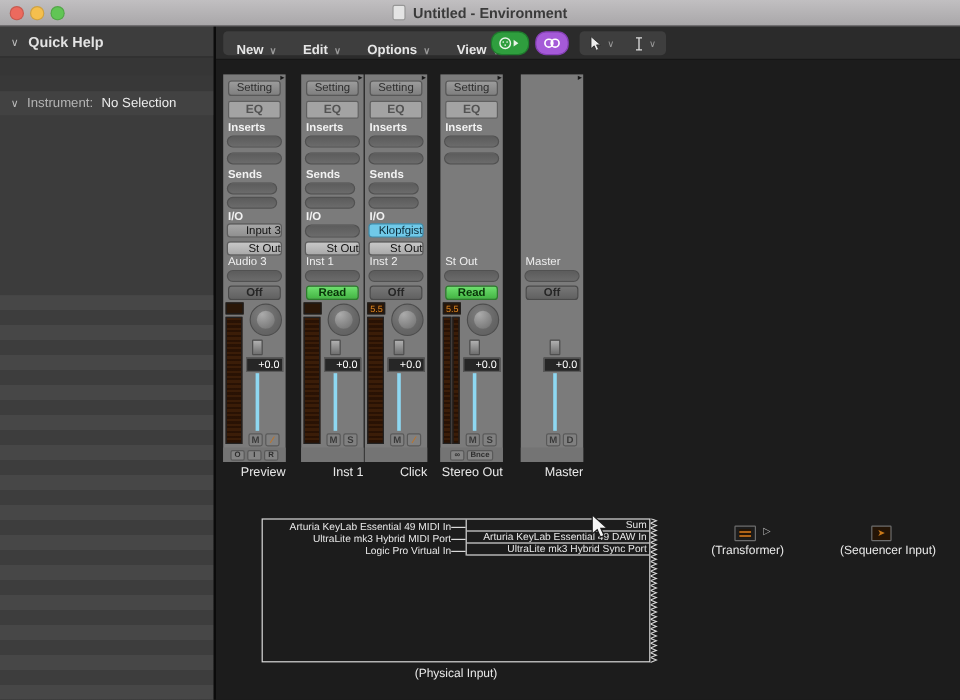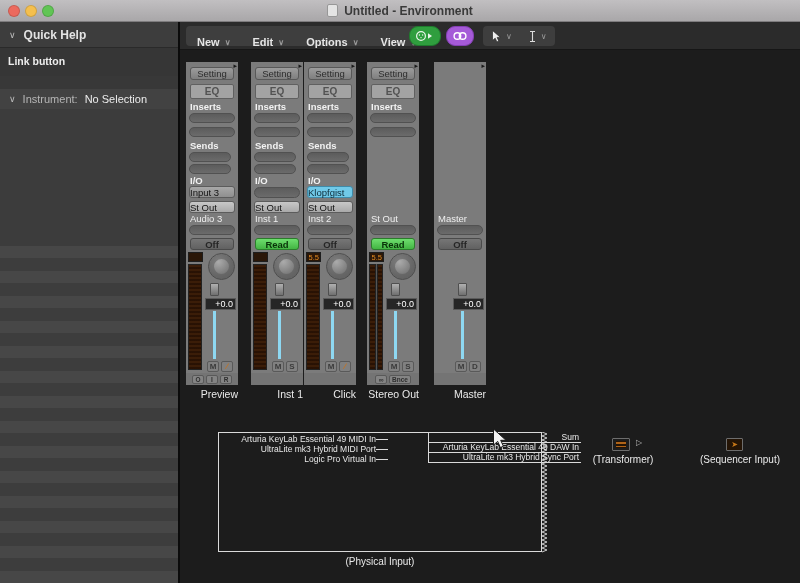--- a/index.html
+++ b/index.html
@@ -62,21 +62,21 @@
     text-align:center;line-height:14px;}
   .seclab{position:absolute;left:4px;color:#f2f2f2;font-size:9.5px;font-weight:bold;}
   .lab-ins{top:39px;} .lab-snd{top:78px;} .lab-io{top:113px;}
   .pill{position:absolute;left:3px;width:46px;height:10px;border-radius:6px;
     background:linear-gradient(#5c5c5c,#6b6b6b);border:1px solid #515151;}
   .ins1{top:51px;} .ins2{top:65px;}
   .snd1{top:90px;width:42px;} .snd2{top:102px;width:42px;}
   .inslot{top:125px;height:11px;}
   .grp{top:163px;}
   .iobtn{position:absolute;left:3px;width:46px;height:12px;border-radius:3px;
-    font-size:9.5px;text-align:left;line-height:12px;color:#121212;}
+    font-size:9.5px;text-align:right;line-height:12px;color:#121212;}
   .inbtn{top:124px;}
   .inbtn.gray{background:linear-gradient(#a8a8a8,#8f8f8f);border:1px solid #5c5c5c;}
   .inbtn.cyan{background:#70c9e8;border:1px solid #3f8aa8;color:#0d2b38;}
   .outbtn{top:139px;background:linear-gradient(#c8c8c8,#a9a9a9);border:1px solid #5c5c5c;}
   .chan{position:absolute;top:151px;left:4px;color:#efefef;font-size:9.5px;}
   .auto{position:absolute;top:176px;left:4px;width:44px;height:12px;border-radius:3px;
     background:linear-gradient(#767676,#616161);border:1px solid #4a4a4a;
     color:#262626;font-size:9.5px;font-weight:bold;text-align:center;line-height:11px;}
   .auto.on{background:linear-gradient(#6ede6e,#43b543);border:1px solid #2b7d2b;color:#093309;}
   .peak{position:absolute;top:190px;left:2px;width:15px;height:10px;background:#2a1708;
@@ -102,21 +102,21 @@
     display:flex;align-items:center;justify-content:center;gap:2px;}
   .xbtn{height:9px;min-width:12px;padding:0 2px;border-radius:2px;background:#848484;
     border:1px solid #595959;color:#2e2e2e;font-size:6.5px;font-weight:bold;text-align:center;line-height:8px;}
   .striplab{position:absolute;top:338px;width:52px;text-align:right;color:#e9e9e9;
     font-size:10.5px;line-height:1.18;}
 
   
   .pibox{position:absolute;left:38px;top:382px;width:324px;height:120px;border:1px solid #dadada;}
   .piL{position:absolute;left:0;width:157px;text-align:right;color:#e8e8e8;font-size:8.5px;line-height:10px;}
   .piW{position:absolute;left:157px;width:12px;height:1px;background:#dadada;}
-  .piNest{position:absolute;left:169px;top:0;width:153px;border-left:1px solid #dadada;margin-left:40px;}
+  .piNest{position:absolute;left:169px;top:0;width:153px;border-left:1px solid #dadada;}
   .piR{height:10px;border-bottom:1px solid #dadada;color:#e8e8e8;font-size:8.5px;
     line-height:9px;text-align:right;padding-right:2px;white-space:nowrap;overflow:hidden;}
   .zigzag{position:absolute;left:362px;top:382px;}
   .objlab{position:absolute;color:#e9e9e9;font-size:10px;text-align:center;}
   .pilab{left:38px;top:506px;width:324px;}
   .trlab{left:390px;top:404px;width:106px;}
   .silab{left:480px;top:404px;width:160px;}
   .tricon{position:absolute;left:432px;top:388px;width:18px;height:13px;background:#241405;
     border:1px solid #6d6d6d;border-radius:1px;
     background-image:repeating-linear-gradient(180deg,#b06418 0 1.5px,#241405 1.5px 3.5px);
@@ -139,21 +139,20 @@
     <span>Untitled - Environment</span>
   </div>
 </div>
 
 <div class="sidebar">
   <div class="sb-header">
     <span class="chev">∨</span>
     <span>Quick Help</span>
   </div>
   <div class="help">
-    <div class="ht">Link button</div>
   </div>
   <div class="row-gap"></div>
   <div class="row-instrument">
     <span class="chev">∨</span>
     <span>Instrument:</span>
     <b>No Selection</b>
   </div>
   <div class="sb-stripes"></div>
 </div>
 <div class="divider"></div>

